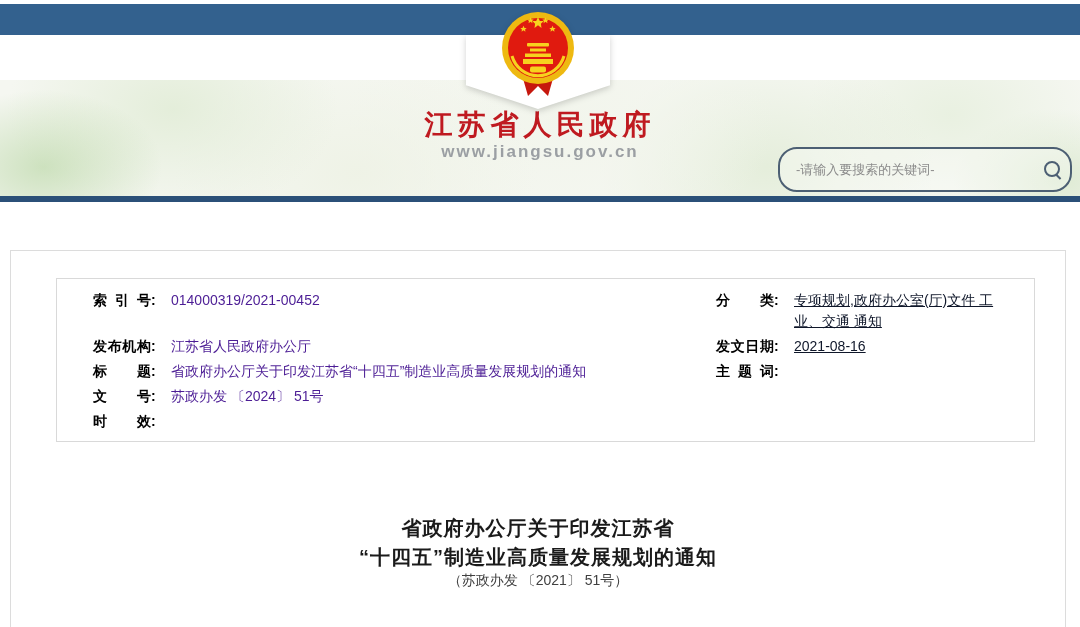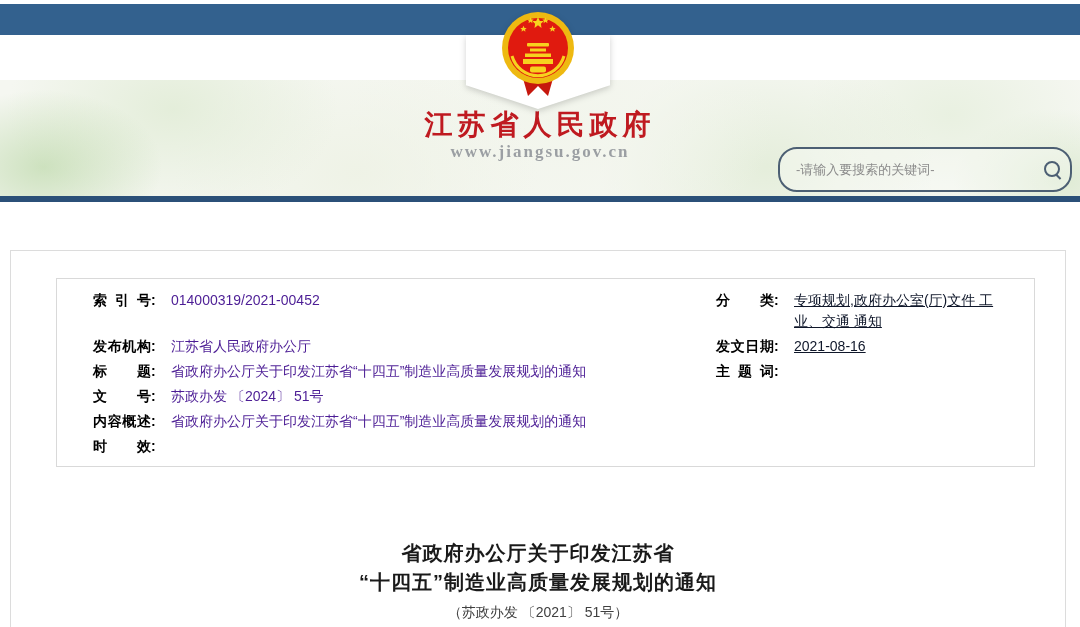--- a/index.html
+++ b/index.html
@@ -28,21 +28,21 @@
       #f5f7f1;
   }
   .site-title{
     margin:0;padding-top:30px;text-align:center;
     font-size:28px;font-weight:bold;letter-spacing:5px;
     color:#bf1a20;line-height:1.1;
   }
   .site-url{
     margin:0;text-align:center;
     font-size:17px;font-weight:bold;letter-spacing:2px;
-    color:#9b9fa3;line-height:22px;font-family:Liberation Serif, serif;
+    color:#9b9fa3;line-height:22px;
   }
   
   .navline{
     position:absolute;left:0;top:196px;width:1080px;height:6px;
     background:#2b5078;
   }
   
   .logo-wrap{
     position:absolute;left:466px;top:35px;width:144px;height:100px;
     filter:drop-shadow(0 2px 3px rgba(0,0,0,.18));
@@ -100,21 +100,21 @@
   .jl{display:inline-block;width:58px;text-align:justify;text-align-last:justify;}
   .cl{font-weight:bold;}
   
   .doc-title{
     margin-top:72px;text-align:center;color:#1a1a1a;
   }
   .doc-title .t{
     font-size:20px;font-weight:bold;line-height:29px;letter-spacing:1px;
   }
   .doc-number{
-    margin-top:7px;text-align:center;font-size:14px;color:#404040;
+    text-align:center;font-size:14px;color:#404040;
   }
 </style>
 </head>
 <body>
 
 <div class="topbar"></div>
 
 <div class="header-band">
   <h1 class="site-title">江苏省人民政府</h1>
   <div class="site-url">www.jiangsu.gov.cn</div>
@@ -178,26 +178,20 @@
         <td class="lbl"><span class="jl">主题词</span><span class="cl">:</span></td>
         <td class="v-right"></td>
       </tr>
       <tr>
         <td class="lbl"><span class="jl">文号</span><span class="cl">:</span></td>
         <td class="v-left">苏政办发 〔2024〕 51号</td>
         <td class="lbl"></td>
         <td class="v-right"></td>
       </tr>
       <tr>
-        <td class="lbl"><span class="jl">内容概述</span><span class="cl">:</span></td>
-        <td class="v-left">省政府办公厅关于印发江苏省“十四五”制造业高质量发展规划的通知</td>
-        <td class="lbl"></td>
-        <td class="v-right"></td>
-      </tr>
-      <tr>
         <td class="lbl"><span class="jl">时效</span><span class="cl">:</span></td>
         <td class="v-left"></td>
         <td class="lbl"></td>
         <td class="v-right"></td>
       </tr>
     </tbody>
       </table>
   </div>
 
   <div class="doc-title">

